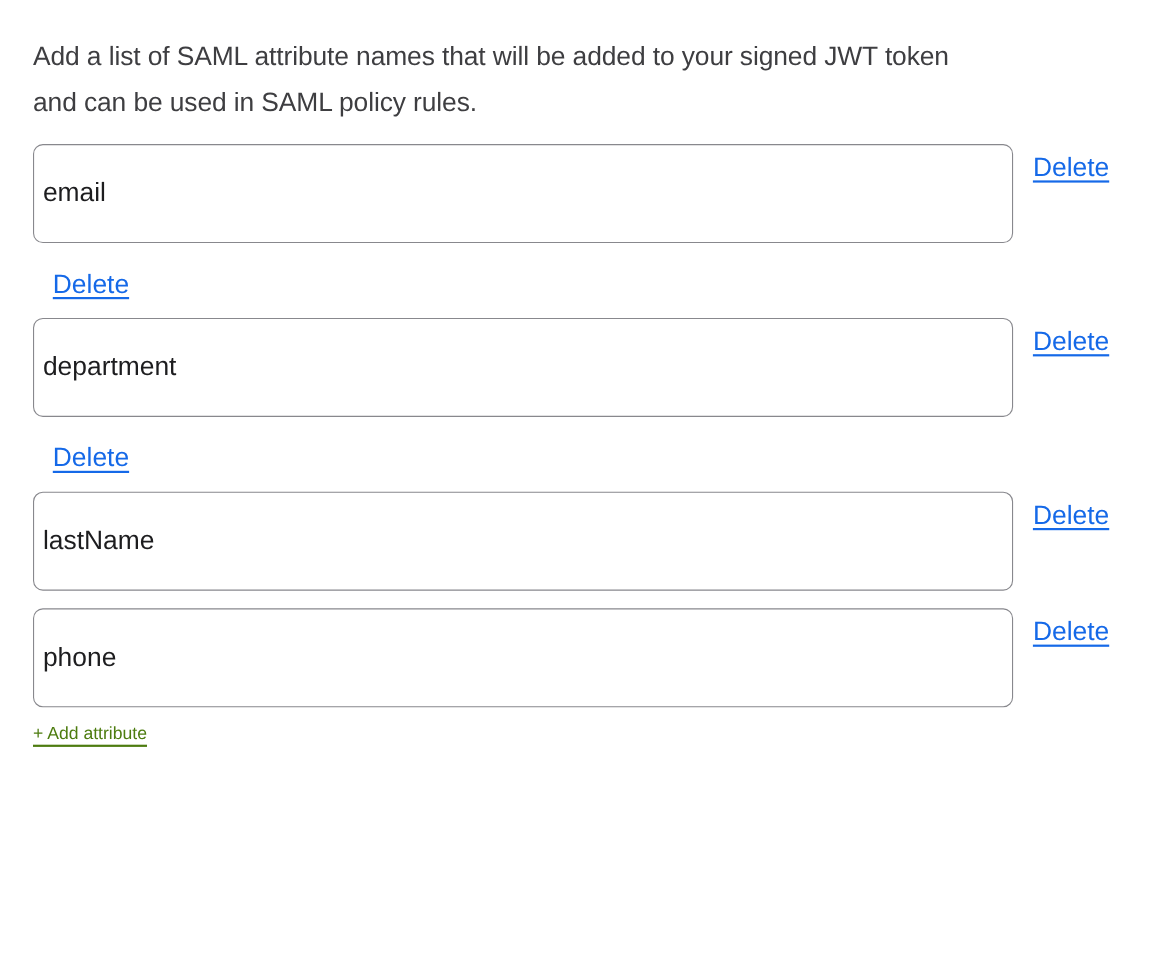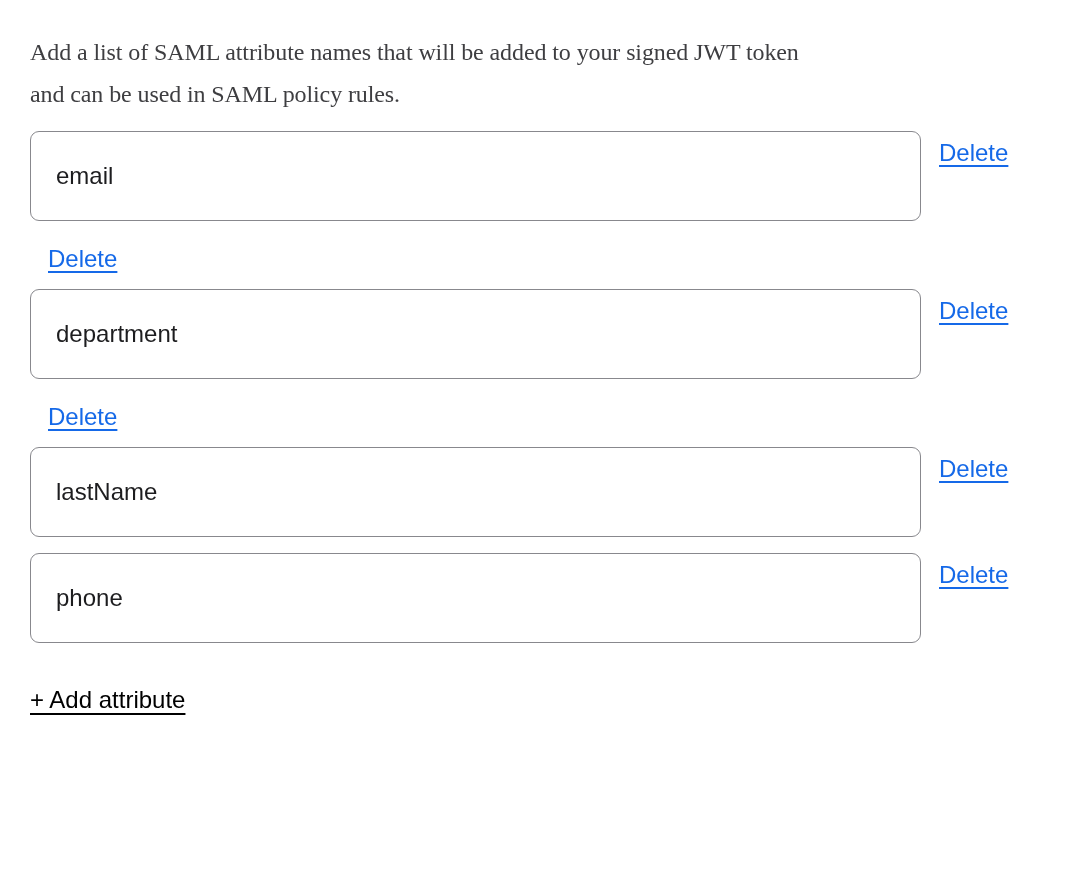--- a/index.html
+++ b/index.html
@@ -21,54 +21,53 @@
     letter-spacing: -0.2px;
     margin-bottom: 20px;
   }
   .section-description {
     font-size: 24px;
     line-height: 42px;
     color: #3e3e41;
     letter-spacing: -0.1px;
     margin-bottom: 16px;
   }
-  .section-description div { display: block; font-family: Liberation Serif, serif; }
+  .section-description div { display: block; }
   .attr-row {
     display: flex;
     align-items: flex-start;
     margin-bottom: 16px;
   }
   .attr-input {
     width: 891px;
     height: 90px;
     border: 1.5px solid #88888d;
     border-radius: 9px;
     background: #ffffff;
-    padding: 0 25px;
+    padding: 0 8px;
     font-family: "Liberation Sans", sans-serif;
     font-size: 24px;
     color: #1d1d1f;
     outline: none;
   }
   .delete-link {
     margin-left: 18px;
     margin-top: 8px;
     font-size: 24px;
     color: #1569e8;
     text-decoration: underline;
     text-underline-offset: 4px;
     text-decoration-thickness: 2px;
     cursor: pointer;
     white-space: nowrap;
   }
   .add-attribute-link {
     display: inline-block;
-    margin-top: 27px;
-    font-size: 24px;
-    color: #000000;
+    font-size: 16px;
+    color: #4d7c0f;
     text-decoration: underline;
     text-underline-offset: 5px;
     text-decoration-thickness: 2px;
     cursor: pointer;
   }
 </style>
 </head>
 <body>
 
 <div class="section">

